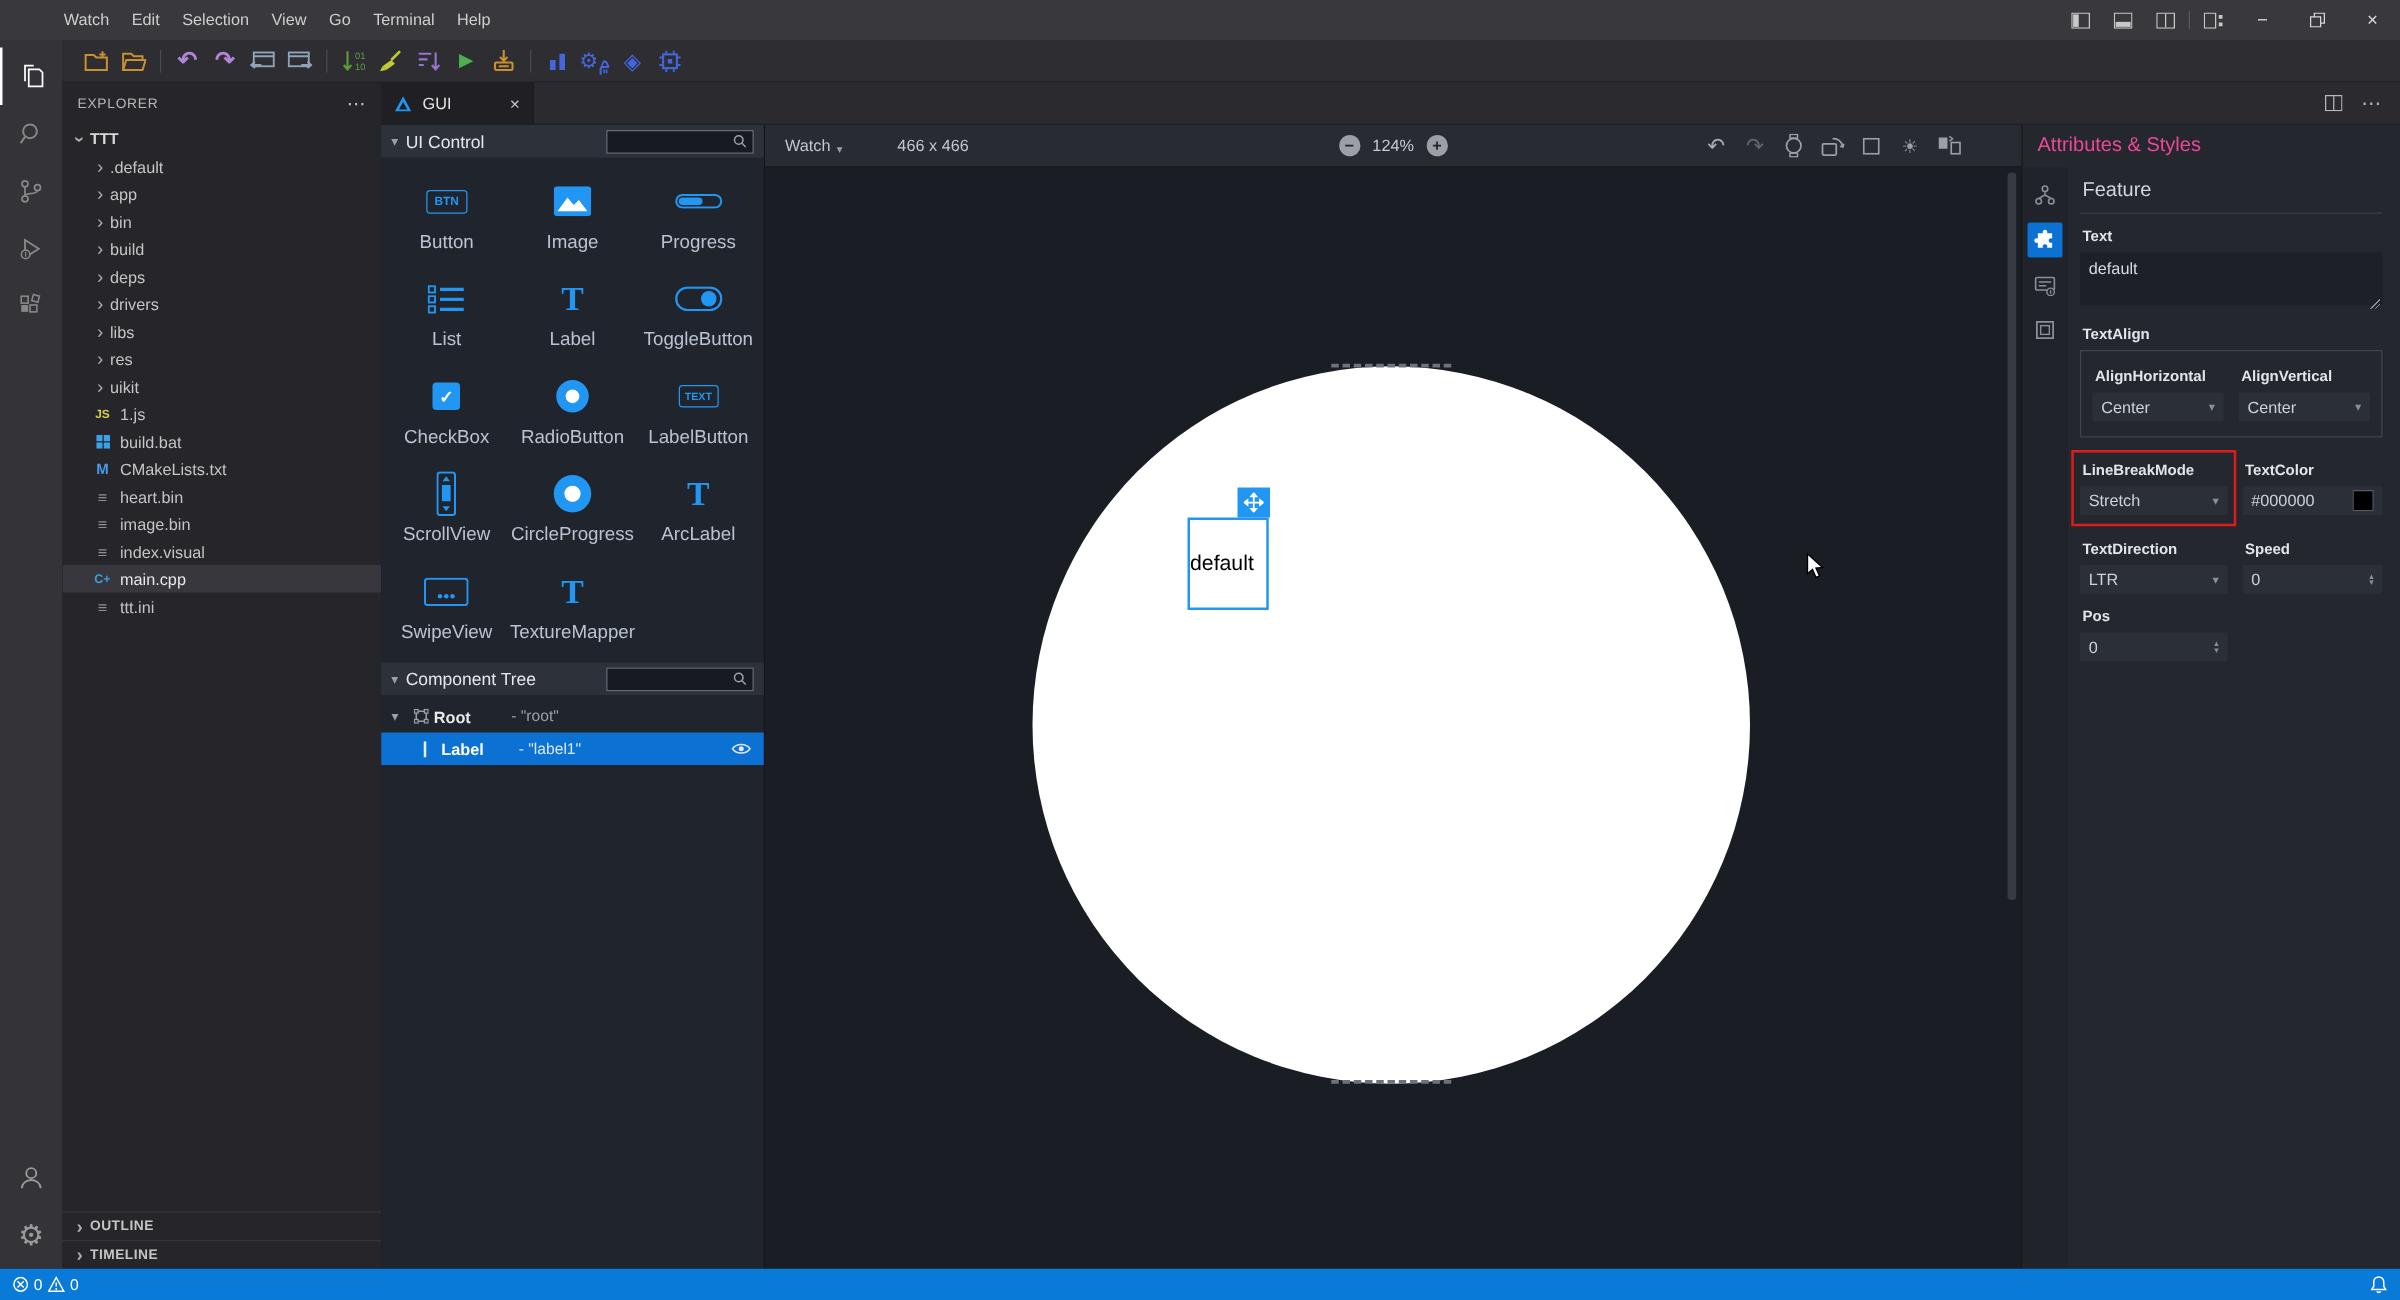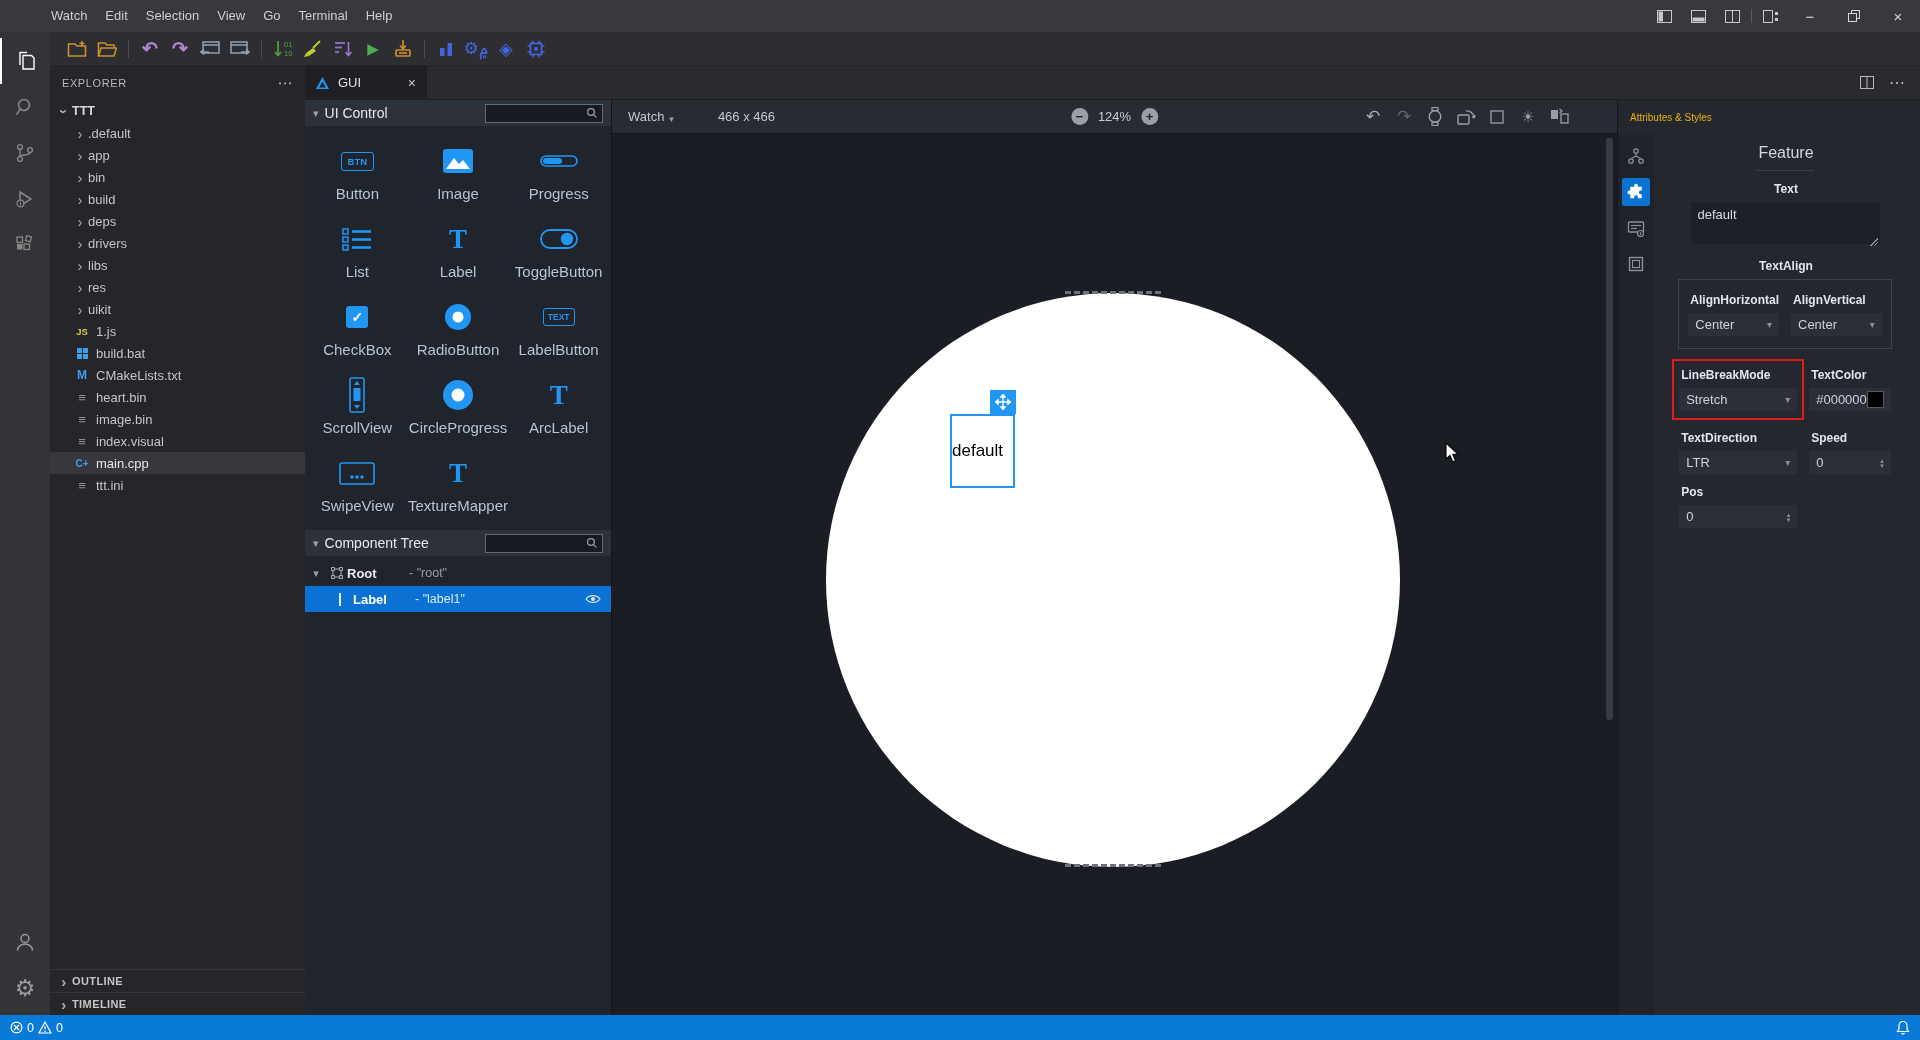--- a/index.html
+++ b/index.html
@@ -100,26 +100,26 @@
   .cv-body { position:relative; flex:1; overflow:hidden; }
   .watchface { position:absolute; left:214px; top:159px; width:574px; height:574px; border-radius:50%; background:#ffffff; }
   .dashmark { position:absolute; width:96px; border-top:3px dashed #6d727b; }
   .selbox { position:absolute; left:338px; top:280px; width:65px; height:74px; background:#ffffff; border:2px solid #2196f3; display:flex; align-items:center; color:#000; font-size:17px; }
   .handle { position:absolute; left:378px; top:256px; width:26px; height:24px; background:#2196f3; display:flex; align-items:center; justify-content:center; }
   .cv-scroll { position:absolute; right:4px; top:4px; width:7px; height:582px; background:rgba(130,136,146,.28); border-radius:3px; }
   .cursor { position:absolute; left:830px; top:308px; }
 
   
   .rp { width:303px; background:#24272e; border-left:1px solid #14161b; color:#ced2d9; }
-  .rp-title { height:34px; display:flex; align-items:center; padding-left:12px; font-size:10px; color:#eab308; }
+  .rp-title { height:34px; display:flex; align-items:center; padding-left:12px; font-size:16px; color:#ec4899; }
   .rp-body { flex:1; min-height:0; }
   .rp-strip { width:36px; background:#202329; align-items:center; padding-top:8px; gap:8px; display:flex; flex-direction:column; }
   .rs-ic { width:28px; height:28px; display:flex; align-items:center; justify-content:center; color:#8a8f98; border-radius:2px; }
   .rs-ic.active { background:#0b72d4; color:#fff; }
-  .rp-content { flex:1; padding:4px 14px 16px 10px;align-items:center; }
+  .rp-content { flex:1; padding:4px 14px 16px 10px; }
   .feature-h { font-size:16px; color:#d2d6dd; padding:6px 0 8px 2px; border-bottom:1px solid #3a3e46; }
   .f-label { font-size:12px; font-weight:bold; color:#e2e5ea; margin:11px 0 6px 2px; }
   .f-textarea { width:100%; height:42px; background:#1d2027; border:none; color:#d8dce2; font-size:13px; padding:5px 7px; resize:none; font-family:"Liberation Sans", sans-serif; position:relative; }
   .grip { position:relative; }
   .grip::after { content:""; position:absolute; right:2px; bottom:2px; width:8px; height:8px;
     background:linear-gradient(135deg, transparent 50%, #8a8f98 50%, #8a8f98 58%, transparent 58%, transparent 72%, #8a8f98 72%, #8a8f98 80%, transparent 80%); }
   .groupbox { border:1px solid #3f434d; padding:2px 9px 12px 9px; display:grid; grid-template-columns:1fr 1fr; column-gap:12px; }
   .grid2 { display:grid; grid-template-columns:118px 1fr; column-gap:12px; align-items:start; }
   .select, .spin, .colorfield { height:23px; background:#2b2f37; display:flex; align-items:center; padding:0 7px; font-size:13px; color:#ced2d9; border-radius:1px; }
   .select .caret { margin-left:auto; color:#8a8f98; font-size:10px; }

